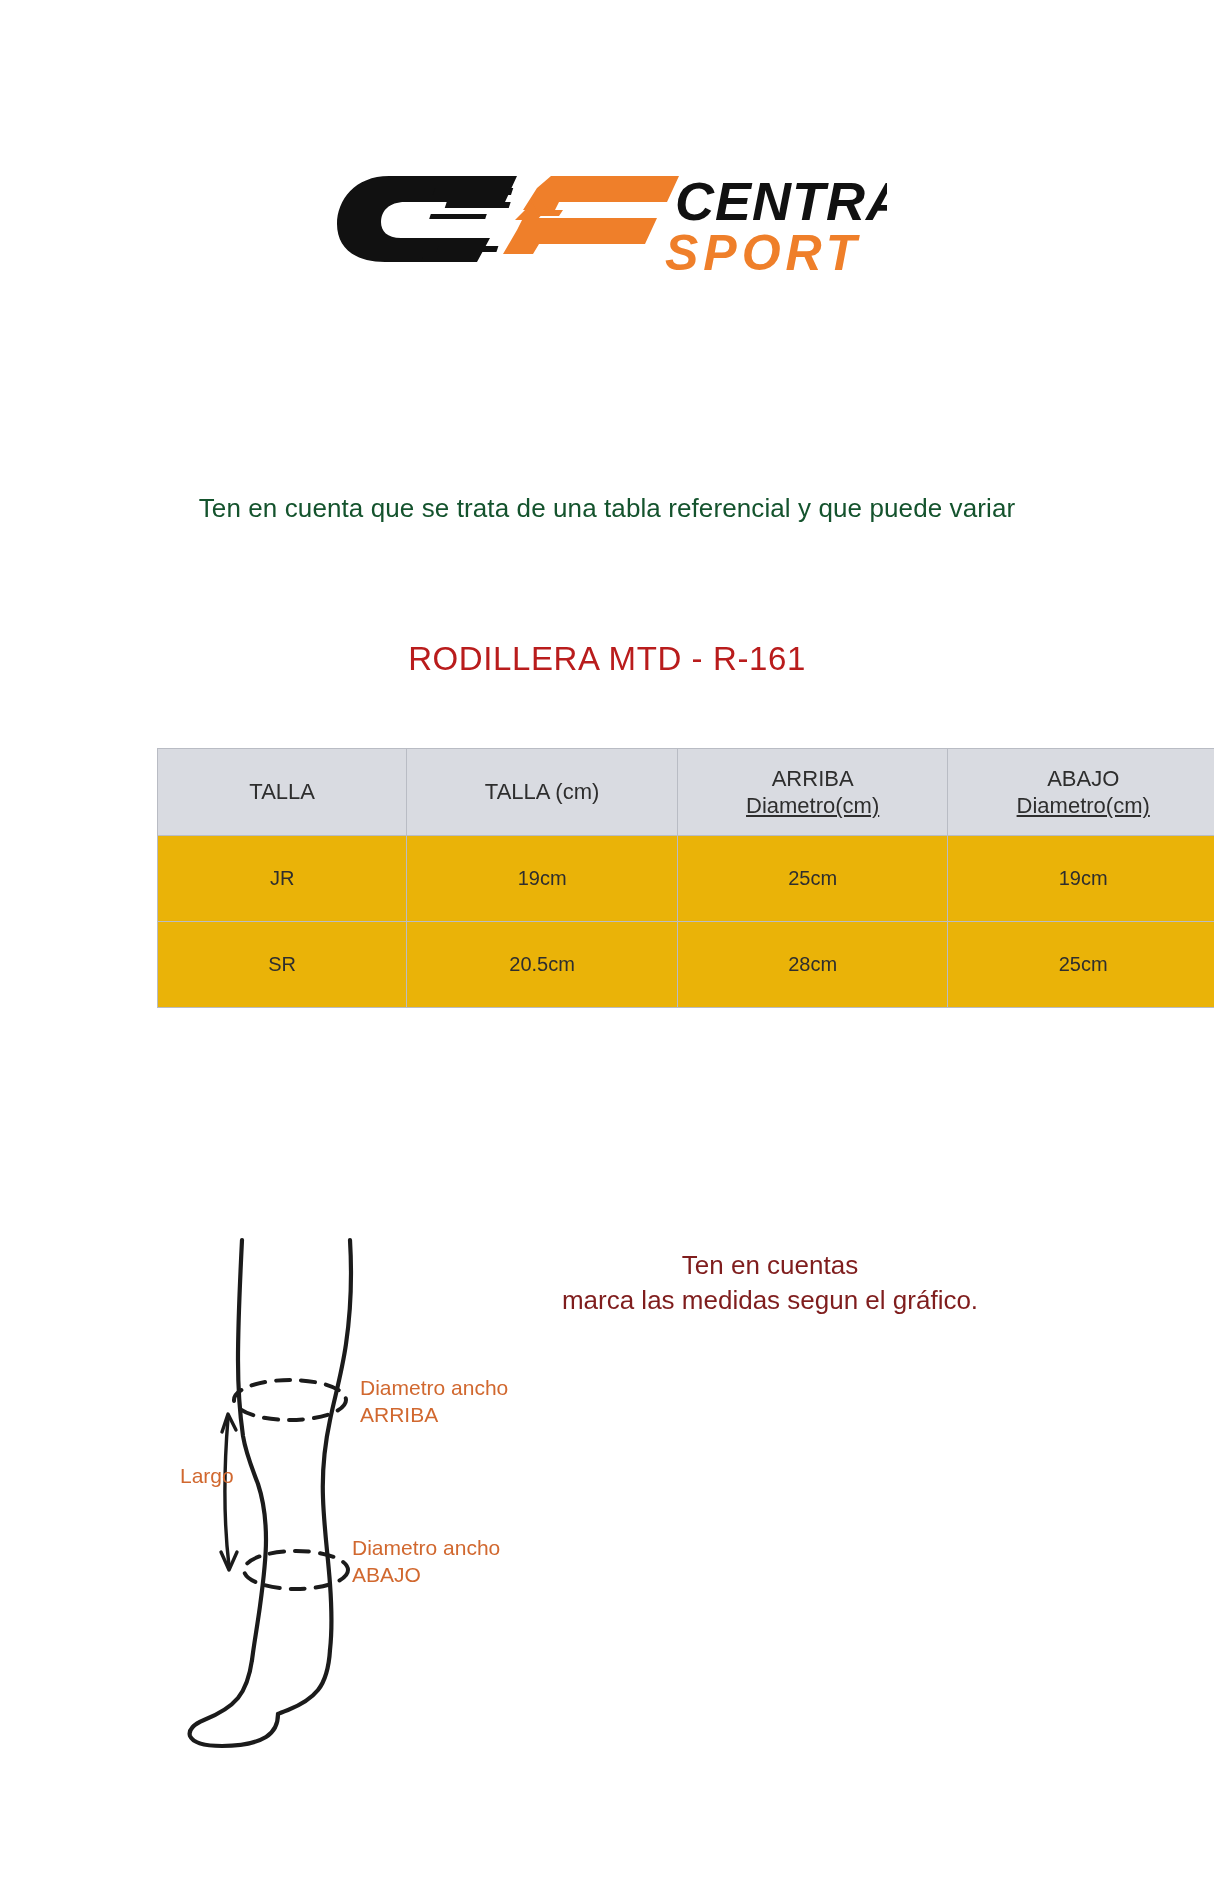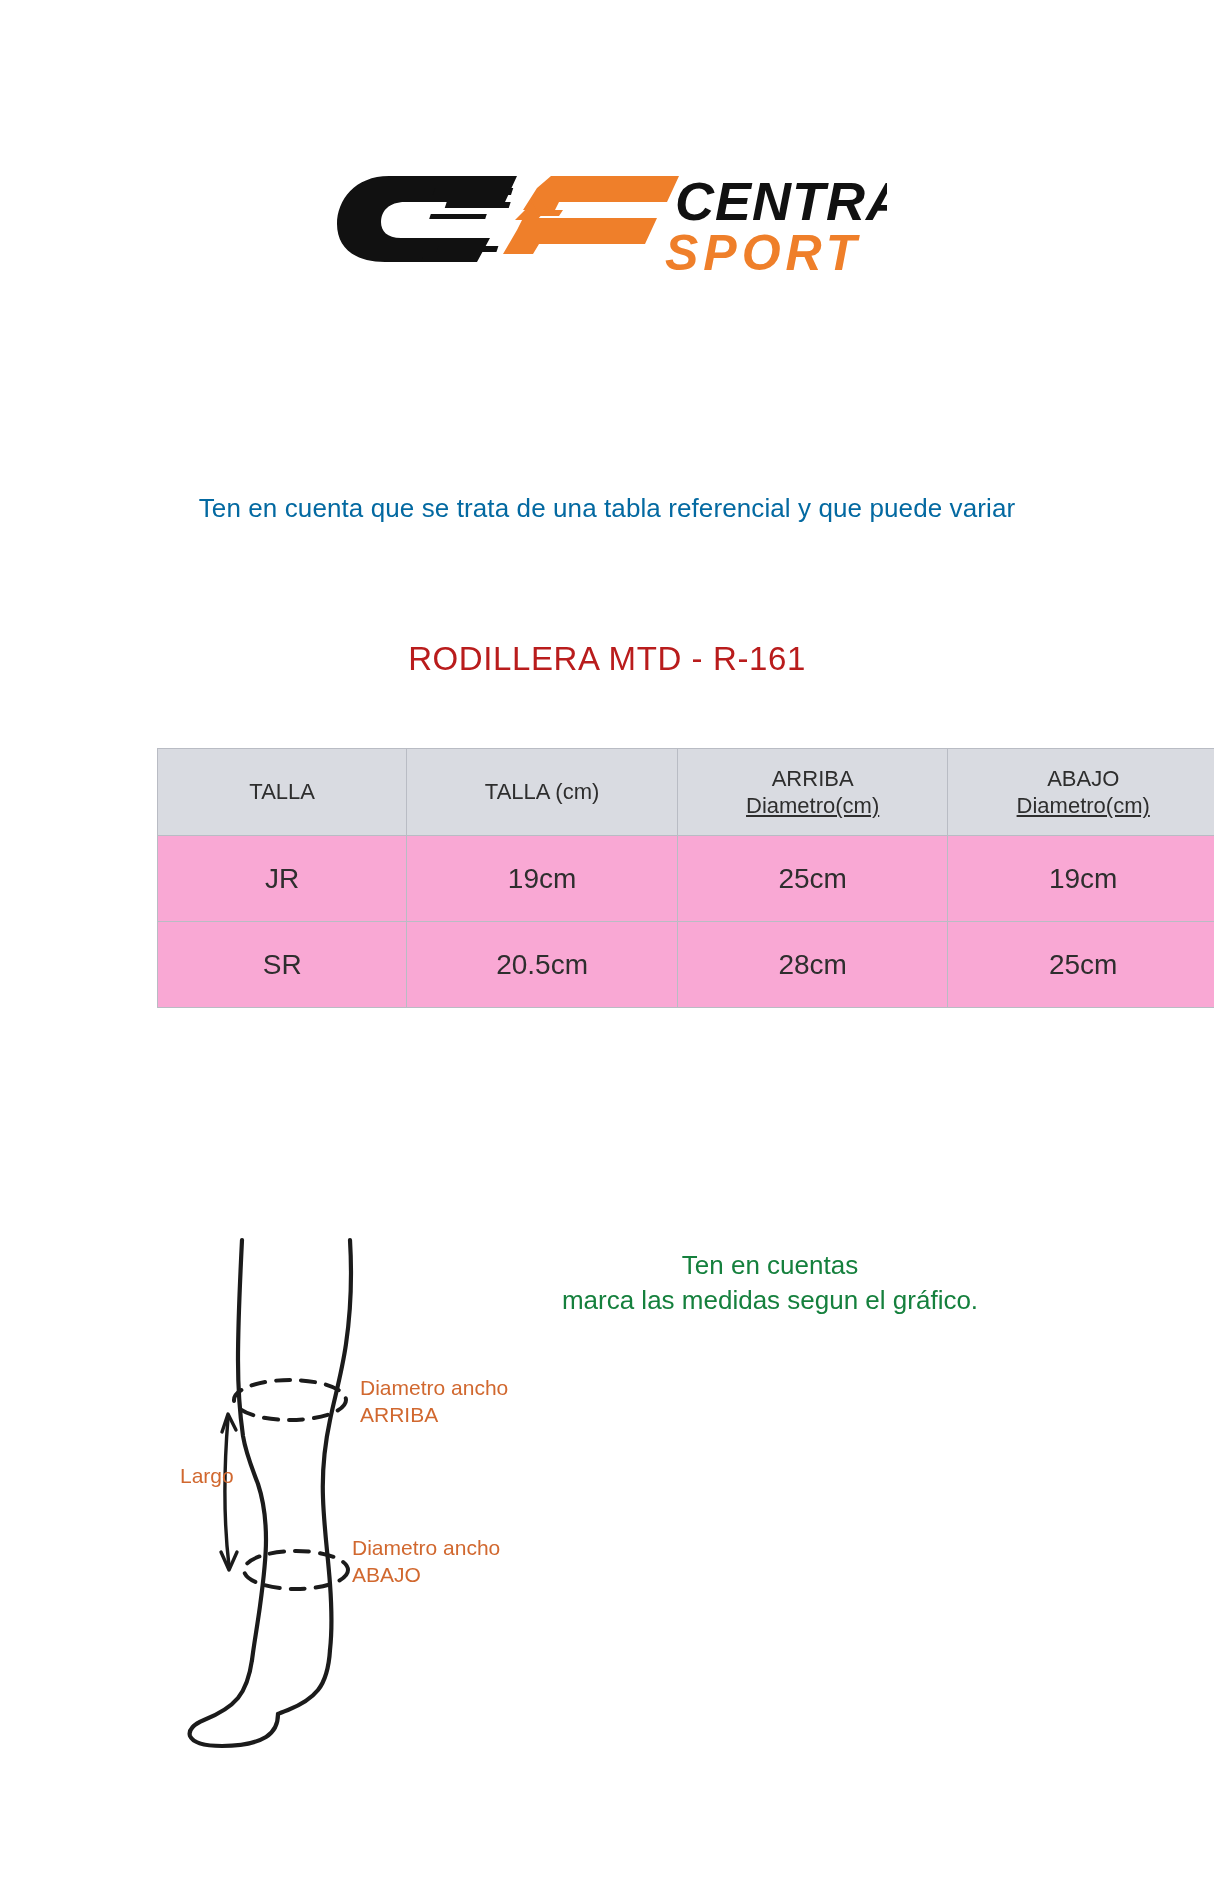--- a/index.html
+++ b/index.html
@@ -31,21 +31,21 @@
 
   
   .intro {
     position: absolute;
     left: 107px;
     top: 492px;
     width: 1000px;
     text-align: center;
     font-size: 26px;
     line-height: 1.30;
-    color: #0369a1;
+    color: #14532d;
     letter-spacing: .1px;
   }
 
   
   .product-title {
     position: absolute;
     left: 0;
     top: 640px;
     width: 1214px;
     text-align: center;
@@ -71,41 +71,41 @@
     font-weight: normal;
   }
   .size-table th {
     background: #d9dbe1;
     font-size: 22px;
     height: 78px;
     line-height: 1.25;
     padding: 4px 6px;
   }
   .size-table td {
-    background: #f9a8d4;
-    font-size: 28px;
+    background: #eab308;
+    font-size: 20px;
     height: 77px;
     padding: 4px 6px;
   }
   .size-table col.c0 { width: 23.5%; }
   .size-table col.c1 { width: 25.5%; }
   .size-table col.c2 { width: 25.5%; }
   .size-table col.c3 { width: 25.5%; }
   .th-line2 { display: block; text-decoration: underline; }
 
   
   .graphic-note {
     position: absolute;
     left: 500px;
     top: 1248px;
     width: 540px;
     text-align: center;
     font-size: 26px;
     line-height: 1.34;
-    color: #15803d;
+    color: #7f1d1d;
   }
 
   
   .leg-diagram {
     position: absolute;
     left: 180px;
     top: 1240px;
     width: 620px;
     height: 600px;
   }

